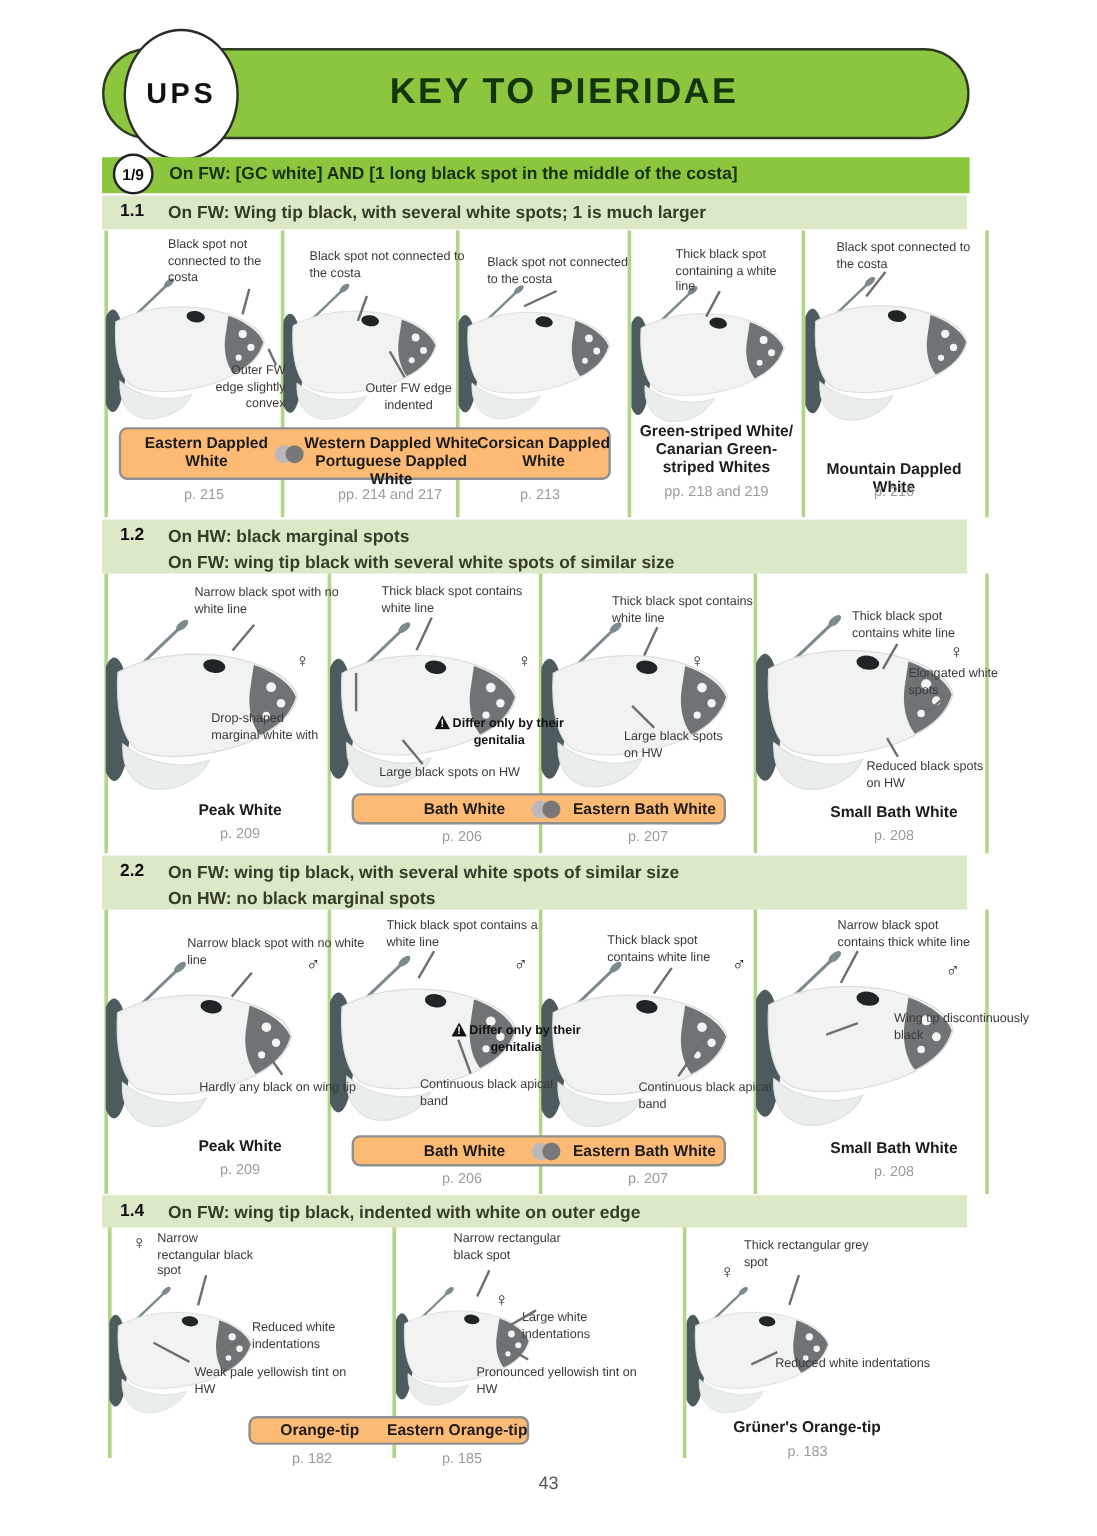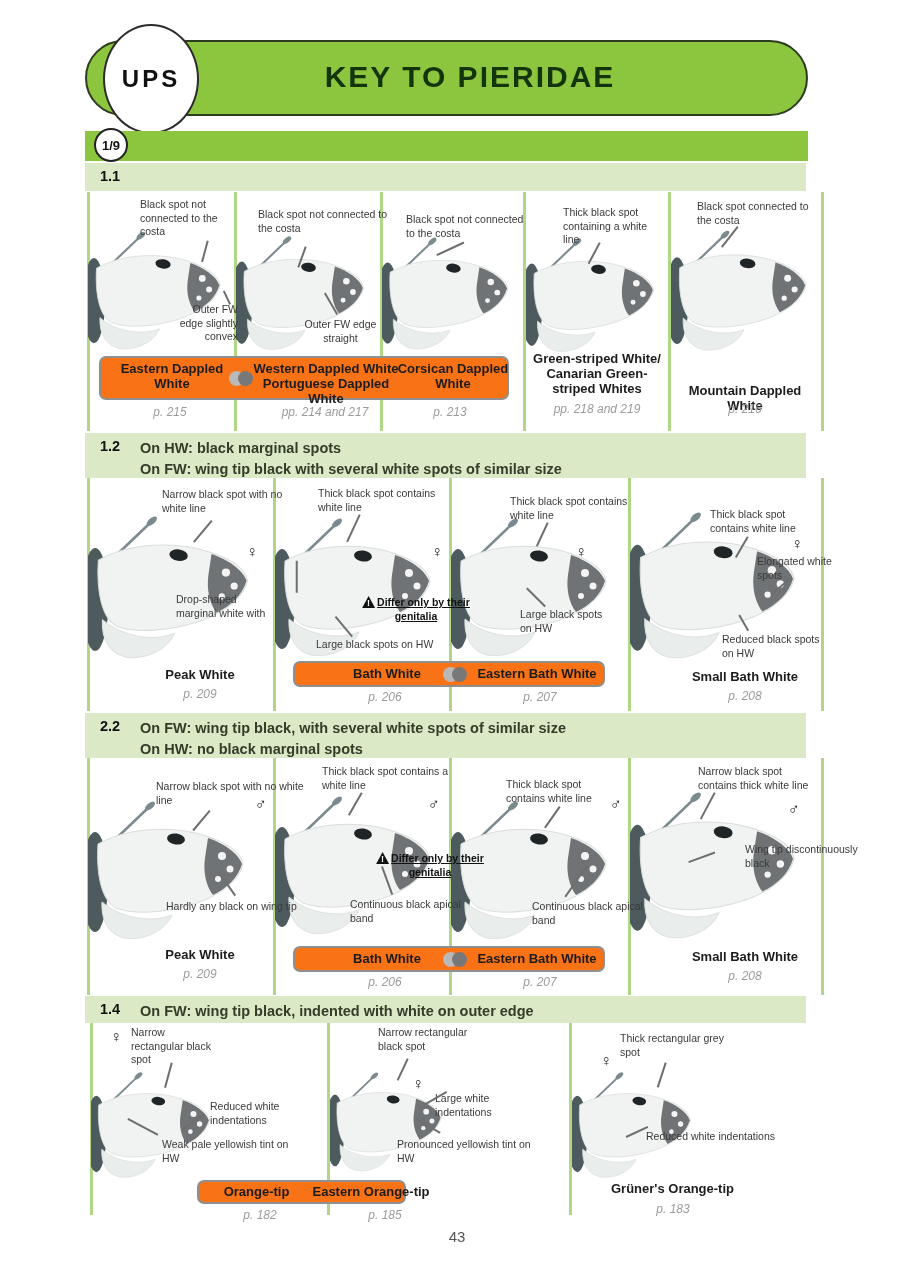--- a/index.html
+++ b/index.html
@@ -23,26 +23,26 @@
   .key-text{position:absolute;left:141px;top:137px;font-size:14.5px;font-weight:bold;color:#16300e;}
   .secrow{position:absolute;left:85px;width:721px;background:#DBE9C6;}
   .secnum{position:absolute;left:15px;top:5px;font-weight:bold;font-size:14.5px;color:#111;}
   .seccrit{position:absolute;left:55px;top:5px;font-weight:bold;font-size:14.5px;color:#333d28;line-height:1.45;}
 
   
   .vdiv{position:absolute;width:2.5px;background:#AFD786;}
   .ann{position:absolute;font-size:10.5px;line-height:1.3;color:#3a3a3a;}
   .c{text-align:center}.r{text-align:right}
   .sp-name{position:absolute;font-weight:bold;font-size:13px;color:#1c1c1c;text-align:center;line-height:1.15;}
-  .pref{position:absolute;font-size:12px;color:#9b9b9b;text-align:center;font-style:italic;}
-  .spbox{position:absolute;background:#f97316;border:2px solid #8f8f8f;border-radius:7px;box-sizing:border-box;}
+  .pref{position:absolute;font-size:12px;color:#9b9b9b;text-align:center;}
+  .spbox{position:absolute;background:#fdba74;border:2px solid #8f8f8f;border-radius:7px;box-sizing:border-box;}
   .spbox .sp-name{top:4px;}
   .sex{position:absolute;font-size:16px;font-weight:bold;color:#222;}
   .ldr{position:absolute;height:1.5px;background:#6e6e6e;transform-origin:0 50%;}
-  .warn{position:absolute;font-weight:bold;font-size:10.5px;color:#111;text-align:center;line-height:1.3;text-decoration:underline;}
+  .warn{position:absolute;font-weight:bold;font-size:10.5px;color:#111;text-align:center;line-height:1.3;}
   .warn-ic{display:inline-block;width:13px;height:12px;background:#111;color:#fff;
            clip-path:polygon(50% 0,100% 100%,0 100%);font-size:9px;font-weight:bold;
            text-align:center;line-height:15px;margin-right:2px;}
   .overlap{position:absolute;display:flex;}
   .overlap i{display:block;width:15px;height:15px;border-radius:50%;}
   .overlap .c1{background:#b9b9b9;}
   .overlap .c2{background:#787878;margin-left:-6px;}
   .bfly{position:absolute;}
   .pageno{position:absolute;left:0;top:1228px;width:914px;text-align:center;font-size:15px;color:#555;}
 </style>
@@ -67,23 +67,25 @@
 </svg>
 
 <div class="page">
 
   <div class="hdr-bar"></div>
   <div class="hdr-title">KEY TO PIERIDAE</div>
   <div class="hdr-badge">UPS</div>
 
   <div class="key-row"></div>
   <div class="key-badge">1/9</div>
+  <div class="key-text">On FW: [GC white] AND [1 long black spot in the middle of the costa]</div>
 
   <div class="secrow" style="top:163px;height:28px">
     <span class="secnum">1.1</span>
+    <div class="seccrit">On FW: Wing tip black, with several white spots; 1 is much larger</div>
   </div>
 
   <div class="vdiv" style="left:87px;top:192px;height:239px"></div>
   <div class="vdiv" style="left:234px;top:192px;height:239px"></div>
   <div class="vdiv" style="left:380px;top:192px;height:239px"></div>
   <div class="vdiv" style="left:523px;top:192px;height:239px"></div>
   <div class="vdiv" style="left:668px;top:192px;height:239px"></div>
   <div class="vdiv" style="left:821px;top:192px;height:239px"></div>
 
   <svg class="bfly" style="left:88px;top:222px;width:145px;height:135px">
@@ -98,21 +100,21 @@
   <svg class="bfly" style="left:526px;top:224px;width:140px;height:140px">
       <use href="#bfly"></use>
     </svg>
   <svg class="bfly" style="left:671px;top:222px;width:148px;height:135px">
       <use href="#bfly"></use>
     </svg>
 
   <div class="ann" style="left:140px;top:198px;width:100px">Black spot not connected to the costa</div>
   <div class="ann r" style="left:170px;top:303px;width:68px">Outer FW edge slightly convex</div>
   <div class="ann" style="left:258px;top:208px;width:135px">Black spot not connected to the costa</div>
-  <div class="ann c" style="left:293px;top:318px;width:95px">Outer FW edge straight</div>
+  <div class="ann c" style="left:293px;top:318px;width:95px">Outer FW edge indented</div>
   <div class="ann" style="left:406px;top:213px;width:118px">Black spot not connected to the costa</div>
   <div class="ann" style="left:563px;top:206px;width:95px">Thick black spot containing a white line</div>
   <div class="ann" style="left:697px;top:200px;width:112px">Black spot connected to the costa</div>
 
   <div class="ldr" style="left:208px;top:240px;width:22px;transform:rotate(105deg)"></div>
   <div class="ldr" style="left:224px;top:290px;width:15px;transform:rotate(65deg)"></div>
   <div class="ldr" style="left:306px;top:246px;width:22px;transform:rotate(110deg)"></div>
   <div class="ldr" style="left:325px;top:292px;width:25px;transform:rotate(60deg)"></div>
   <div class="ldr" style="left:464px;top:242px;width:30px;transform:rotate(155deg)"></div>
   <div class="ldr" style="left:600px;top:242px;width:24px;transform:rotate(118deg)"></div>
@@ -306,21 +308,21 @@
 
   <div class="ldr" style="left:172px;top:1062px;width:26px;transform:rotate(105deg)"></div>
   <div class="ldr" style="left:183px;top:1128px;width:26px;transform:rotate(-35deg)"></div>
   <div class="ldr" style="left:128px;top:1118px;width:34px;transform:rotate(28deg)"></div>
   <div class="ldr" style="left:408px;top:1058px;width:24px;transform:rotate(115deg)"></div>
   <div class="ldr" style="left:424px;top:1104px;width:26px;transform:rotate(-30deg)"></div>
   <div class="ldr" style="left:416px;top:1118px;width:28px;transform:rotate(30deg)"></div>
   <div class="ldr" style="left:666px;top:1062px;width:26px;transform:rotate(108deg)"></div>
   <div class="ldr" style="left:626px;top:1136px;width:24px;transform:rotate(-25deg)"></div>
 
-  <div class="spbox" style="left:197px;top:1180px;width:209px;height:24px">
+  <div class="spbox" style="left:207px;top:1180px;width:234px;height:24px">
     <div class="sp-name" style="left:5px;top:3px;width:105px">Orange-tip</div>
     <div class="sp-name" style="left:108px;top:3px;width:128px">Eastern Orange-tip</div>
   </div>
   <div class="pref" style="left:195px;top:1208px;width:130px">p. 182</div>
   <div class="pref" style="left:320px;top:1208px;width:130px">p. 185</div>
   <div class="sp-name" style="left:590px;top:1182px;width:165px">Grüner's Orange-tip</div>
   <div class="pref" style="left:608px;top:1202px;width:130px">p. 183</div>
 
   <div class="pageno">43</div>
 </div>

